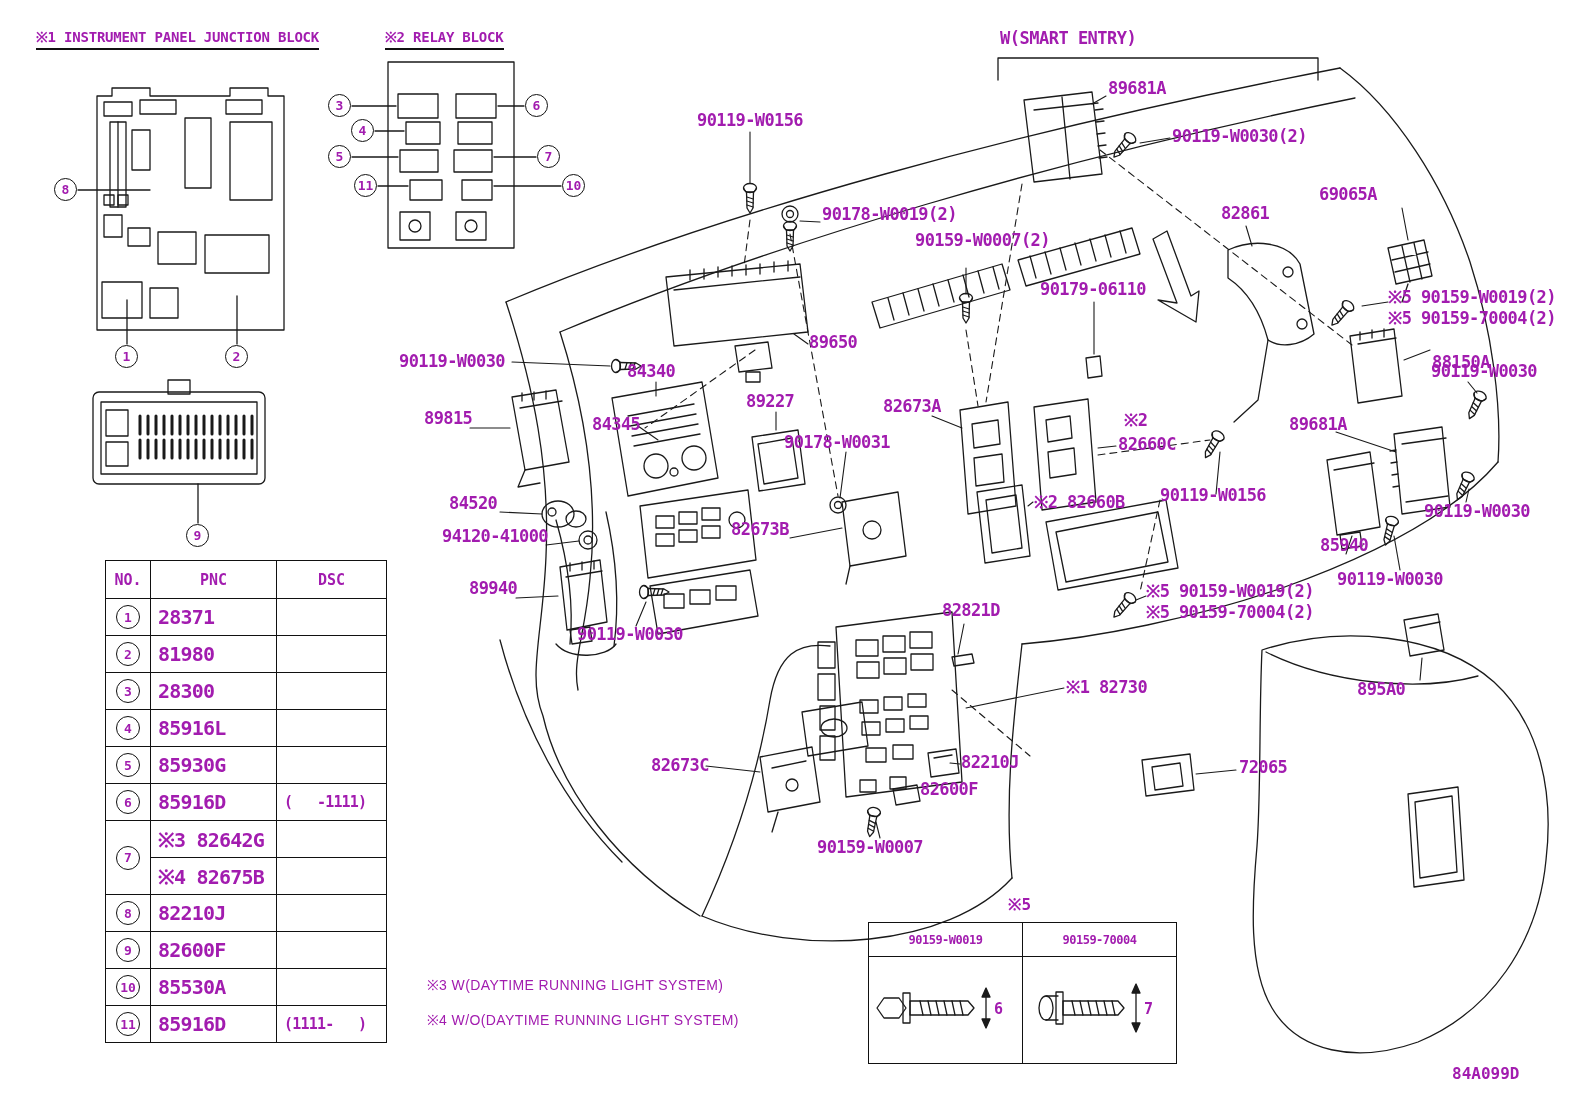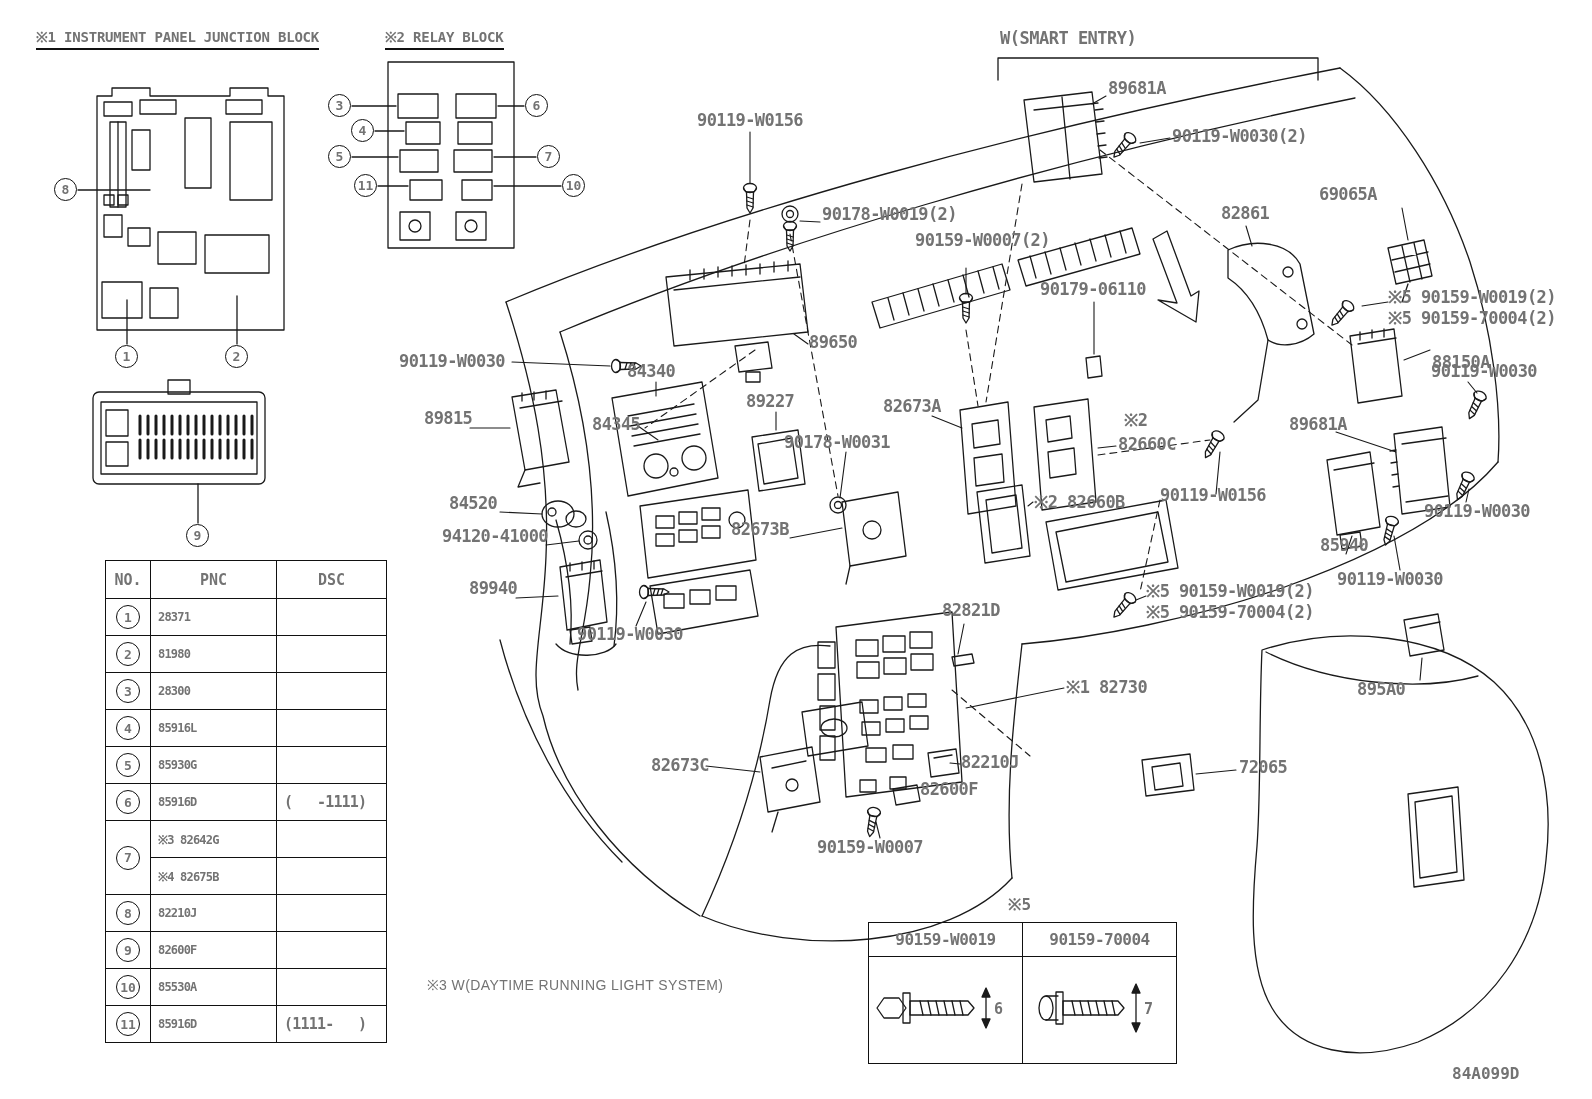--- a/index.html
+++ b/index.html
@@ -1,33 +1,33 @@
 <!DOCTYPE html>
 <html><head>
 <meta charset="utf-8">
 <style>
   * { box-sizing: border-box; margin: 0; padding: 0; }
   body { background: #9a9a9a; font-family: "DejaVu Sans Mono", monospace; }
-  .canvas { position: relative; width: 1592px; height: 1099px; background: #ffffff; overflow: hidden; color: #737373; margin: 0 auto; }
+  .canvas { position: relative; width: 1592px; height: 1099px; background: #ffffff; overflow: hidden; color: #a21caf; margin: 0 auto; }
   svg.art { position: absolute; left: 0; top: 0; }
   .lbl { position: absolute; font-family: "DejaVu Sans Mono", monospace; font-weight: bold; font-size: 17px; letter-spacing: -0.6px; white-space: pre; line-height: 1; }
   .hdr { position: absolute; font-family: "DejaVu Sans Mono", monospace; font-weight: bold; font-size: 14px; letter-spacing: -0.2px; line-height: 1; }
   .hdr.big { font-size: 17px; letter-spacing: -0.5px; }
   .u { border-bottom: 2px solid #111; padding-bottom: 4px; }
   .co { position: absolute; width: 23px; height: 23px; border: 1.7px solid #111; border-radius: 50%; display: flex; align-items: center; justify-content: center; font-size: 13px; font-weight: bold; background: #fff; line-height: 1; }
   .ptable { position: absolute; left: 105px; top: 560px; border-collapse: collapse; background: #fff; }
   .ptable th, .ptable td { border: 1.7px solid #111; }
   .ptable th { font-size: 15px; height: 38px; font-weight: bold; }
   .ptable td { height: 37px; padding: 0 7px; }
   .ptable td.no { width: 45px; text-align: center; padding: 0; }
-  .ptable td.pnc { width: 126px; font-size: 12px; font-weight: bold; white-space: pre; letter-spacing: -0.8px; }
+  .ptable td.pnc { width: 126px; font-size: 20px; font-weight: bold; white-space: pre; letter-spacing: -0.8px; }
   .ptable td.dsc { width: 110px; font-size: 15px; font-weight: bold; white-space: pre; letter-spacing: -0.8px; }
   .num { display: inline-flex; width: 24px; height: 24px; border: 1.6px solid #111; border-radius: 50%; align-items: center; justify-content: center; font-size: 13px; font-weight: bold; line-height: 1; }
   .stable { position: absolute; left: 868px; top: 922px; border-collapse: collapse; }
-  .stable th { border: 1.7px solid #111; width: 154px; height: 34px; font-size: 16px; font-weight: bold; letter-spacing: -0.5px; }
+  .stable th { border: 1.7px solid #111; width: 154px; height: 34px; font-size: 12px; font-weight: bold; letter-spacing: -0.5px; }
   .stable td { border: 1.7px solid #111; height: 107px; }
   .stitle { position: absolute; left: 1008px; top: 893px; font-size: 16px; font-weight: bold; }
   .note { position: absolute; font-family: "Liberation Sans", sans-serif; font-size: 14px; letter-spacing: 0.4px; font-weight: 500; }
   .dim { position: absolute; font-size: 15px; font-weight: bold; }
   .code { position: absolute; left: 1452px; top: 1064px; font-size: 16px; font-weight: bold; }
 </style>
 </head>
 <body>
 
 <div class="canvas">
@@ -510,16 +510,17 @@
       <tr>
         <td></td>
         <td></td>
       </tr>
     </tbody>
   </table>
   <div class="dim" style="left:994px; top:1000px">6</div>
   <div class="dim" style="left:1144px; top:1000px">7</div>
 
   <div class="note" style="left:427px; top:975px">※3  W(DAYTIME RUNNING LIGHT SYSTEM)</div>
+  <div class="note" style="left:427px; top:1010px">※4  W/O(DAYTIME RUNNING LIGHT SYSTEM)</div>
 
   <div class="code">84A099D</div>
 
 </div>
 
 </body></html>

